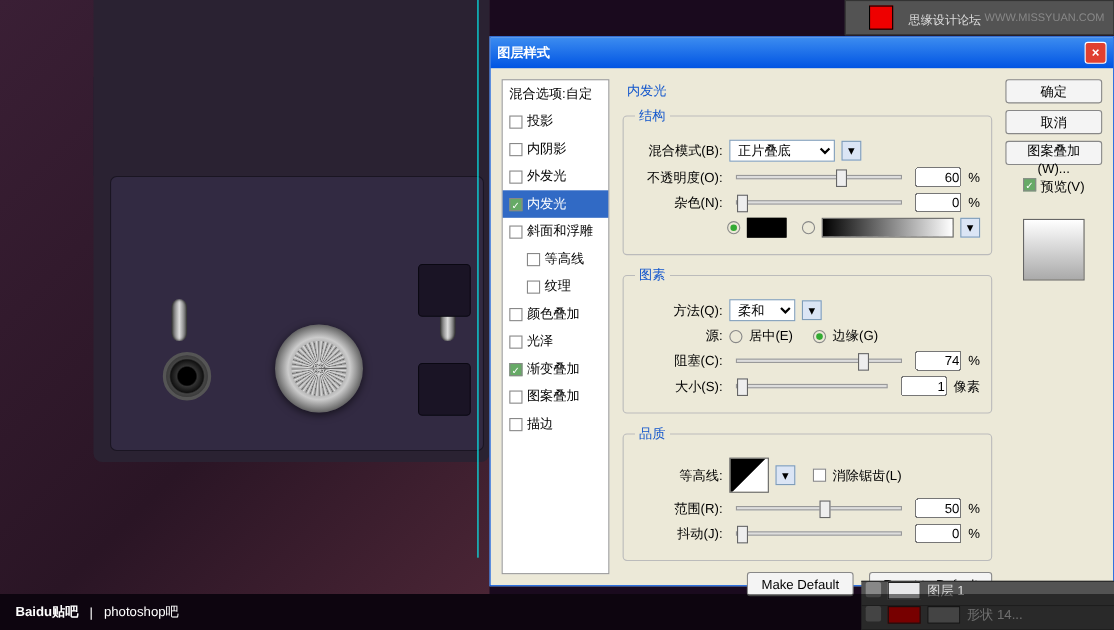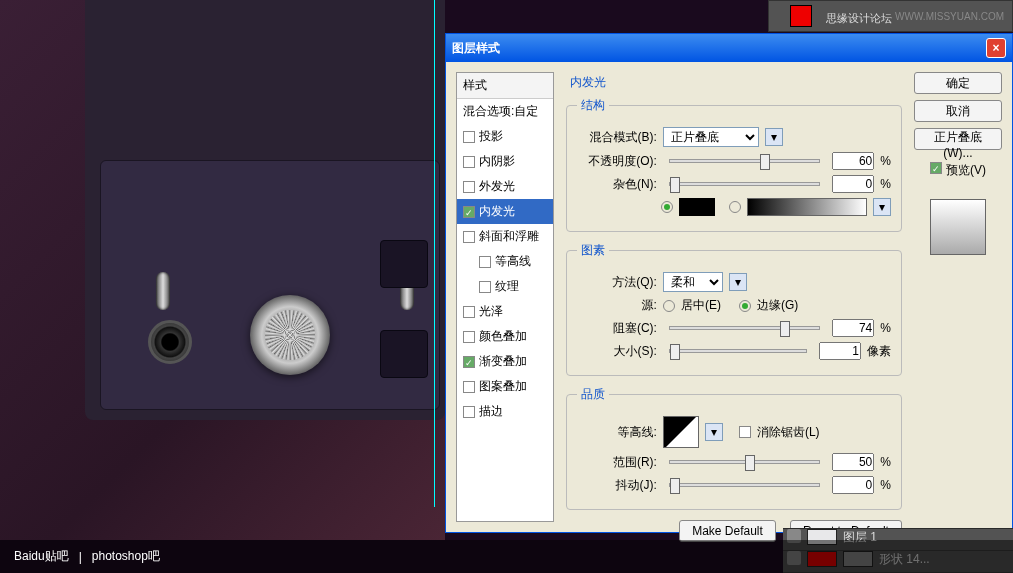--- a/index.html
+++ b/index.html
@@ -86,21 +86,20 @@
   <span class="watermark">WWW.MISSYUAN.COM</span>
 </div>
 
 <div class="dialog">
   <div class="titlebar">
     <span>图层样式</span>
     <span class="close">×</span>
   </div>
   <div class="dlg-body">
     <div class="styles-list">
-      <div class="hdr">样式</div>
       <div class="row">混合选项:自定</div>
       <div id="style-rows">
           <div class="row">
             <span class="chk"></span>
             <span>投影</span>
           </div>
           <div class="row">
             <span class="chk"></span>
             <span>内阴影</span>
           </div>
@@ -119,25 +118,25 @@
           <div class="row sub">
             <span class="chk"></span>
             <span>等高线</span>
           </div>
           <div class="row sub">
             <span class="chk"></span>
             <span>纹理</span>
           </div>
           <div class="row">
             <span class="chk"></span>
+            <span>颜色叠加</span>
+          </div>
+          <div class="row">
+            <span class="chk"></span>
             <span>光泽</span>
-          </div>
-          <div class="row">
-            <span class="chk"></span>
-            <span>颜色叠加</span>
           </div>
           <div class="row">
             <span class="chk on"></span>
             <span>渐变叠加</span>
           </div>
           <div class="row">
             <span class="chk"></span>
             <span>图案叠加</span>
           </div>
           <div class="row">
@@ -243,21 +242,21 @@
 
       <div class="frow" style="justify-content:flex-end;gap:14px">
         <button class="btn">Make Default</button>
         <button class="btn">Reset to Default</button>
       </div>
     </div>
 
     <div class="sidebtns">
       <button class="btn">确定</button>
       <button class="btn">取消</button>
-      <button class="btn">正片叠底(W)...</button>
+      <button class="btn">图案叠加(W)...</button>
       <div class="preview-chk">
         <span class="chk on"></span>
         <span>预览(V)</span>
       </div>
       <div class="preview-box"></div>
     </div>
   </div>
 </div>
 
 <div class="layers">
@@ -268,16 +267,16 @@
   </div>
   <div class="lrow">
     <span class="eye"></span>
     <span class="thumb-sm" style="background:#e00"></span>
     <span class="thumb-sm" style="background:#888"></span>
     <span>形状 14...</span>
   </div>
 </div>
 
 <div class="footer">
-  <span style="font-weight:normal">Baidu贴吧</span>
+  <span style="font-weight:bold">Baidu贴吧</span>
   <span>|</span>
   <span>photoshop吧</span>
 </div>
 
 </body></html>

